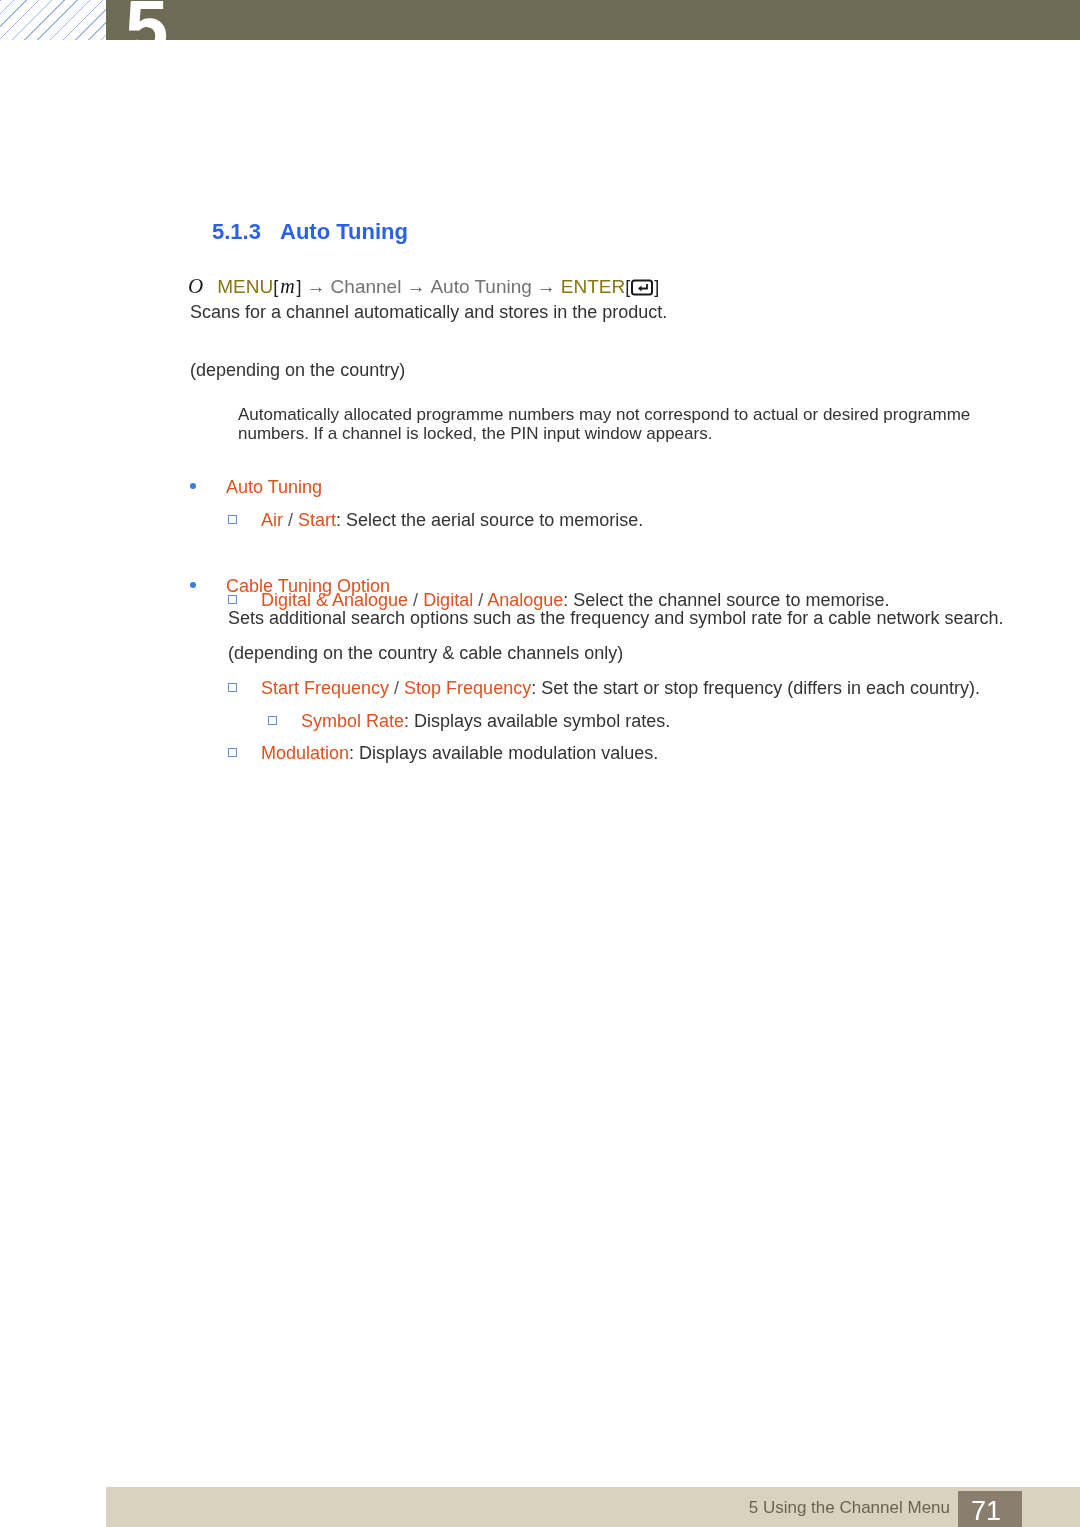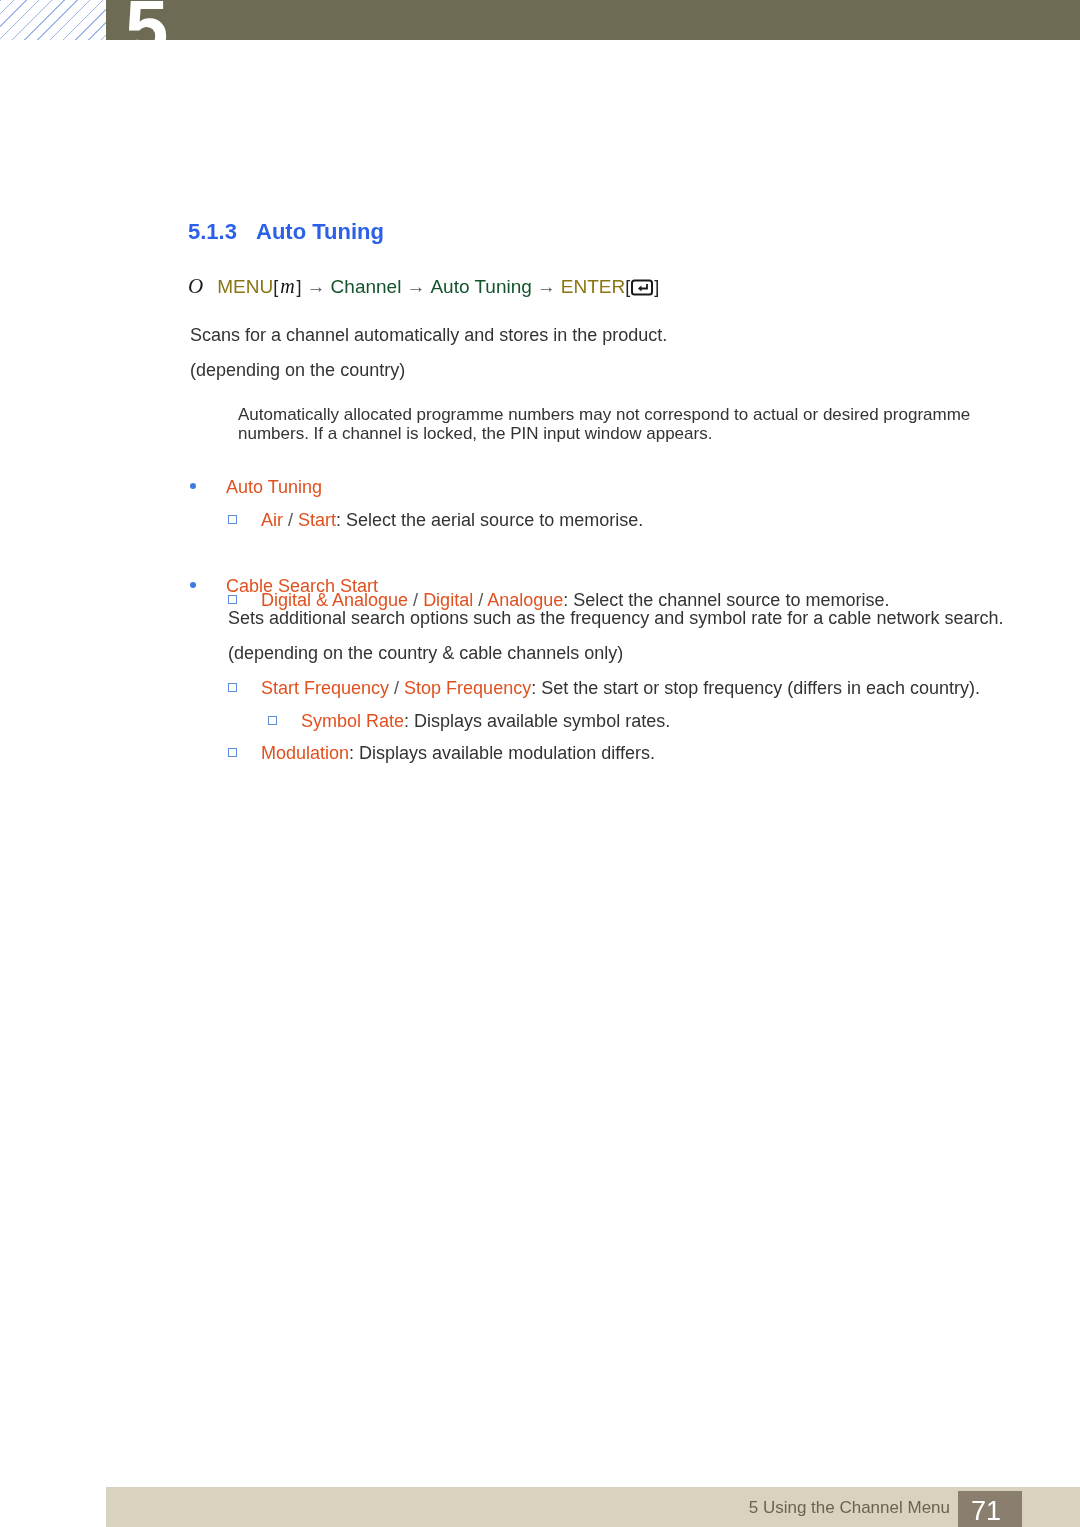--- a/index.html
+++ b/index.html
@@ -82,40 +82,41 @@
     top: 219px;
     left: 188px;
     font-size: 22px;
     font-weight: bold;
     color: #2b61e8;
     white-space: nowrap;
   }
   .section-heading .sec-num {
     display: inline-block;
     min-width: 68px;
+    margin-left: 24px;
   }
 
   .menu-path {
     position: absolute;
     top: 276px;
     left: 188px;
     font-size: 19px;
     color: #333333;
     white-space: nowrap;
     line-height: 1;
   }
   .menu-path .path-bullet {
     font-family: "Liberation Serif", serif;
     font-style: italic;
     font-size: 21px;
     color: #1a1a1a;
     margin-right: 14px;
   }
   .menu-path .olive-text { color: #8a7512; }
-  .menu-path .orange-text { color: #14532d; }
+  .menu-path .orange-text { color: #737373; }
   .menu-path .arrow { color: #555555; margin: 0 5px; }
   .menu-path .brk { color: #222222; font-size: 18px; }
   .menu-path .key-m {
     font-family: "Liberation Serif", serif;
     font-style: italic;
     font-size: 20px;
     color: #111111;
     padding: 0 2px;
   }
   .enter-icon {
@@ -124,21 +125,21 @@
     margin: 0 1px;
   }
 
   .para {
     position: absolute;
     left: 190px;
     font-size: 18px;
     color: #333333;
     white-space: nowrap;
   }
-  .p-scans { top: 325px; }
+  .p-scans { top: 302px; }
   .p-depend { top: 360px; }
 
   .note {
     position: absolute;
     left: 238px;
     top: 405px;
     width: 770px;
     font-size: 17px;
     color: #333333;
     line-height: 19px;
@@ -264,36 +265,36 @@
 
   <div class="lvl2 b-air-cable">
     <span class="sq"></span><span class="opt">Air</span><span class="sep"> / </span><span class="opt">Start</span><span>: Select the aerial source to memorise.</span>
   </div>
 
   <div class="lvl2 b-dig-ana">
     <span class="sq"></span><span class="opt">Digital &amp; Analogue</span><span class="sep"> / </span><span class="opt">Digital</span><span class="sep"> / </span><span class="opt">Analogue</span><span>: Select the channel source to memorise.</span>
   </div>
 
   <div class="lvl1 b-cable-search">
-    <span class="dot"></span><span class="lbl">Cable Search Start</span>
+    <span class="dot"></span><span class="lbl">Cable Tuning Option</span>
   </div>
 
   <div class="para p-sets">Sets additional search options such as the frequency and symbol rate for a cable network search.</div>
   <div class="para p-depend2">(depending on the country &amp; cable channels only)</div>
 
   <div class="lvl2 b-start-stop">
     <span class="sq"></span><span class="opt">Start Frequency</span><span class="sep"> / </span><span class="opt">Stop Frequency</span><span>: Set the start or stop frequency (differs in each country).</span>
   </div>
 
   <div class="lvl2 b-symbol-rate">
     <span class="sq"></span><span class="opt">Symbol Rate</span><span>: Displays available symbol rates.</span>
   </div>
 
   <div class="lvl2 b-modulation">
-    <span class="sq"></span><span class="opt">Modulation</span><span>: Displays available modulation differs.</span>
+    <span class="sq"></span><span class="opt">Modulation</span><span>: Displays available modulation values.</span>
   </div>
 
 </div>
 
 <div class="footer">
   <div class="footer-text">5 Using the Channel Menu</div>
   <div class="page-box">
     <div class="page-num">71</div>
   </div>
 </div>

